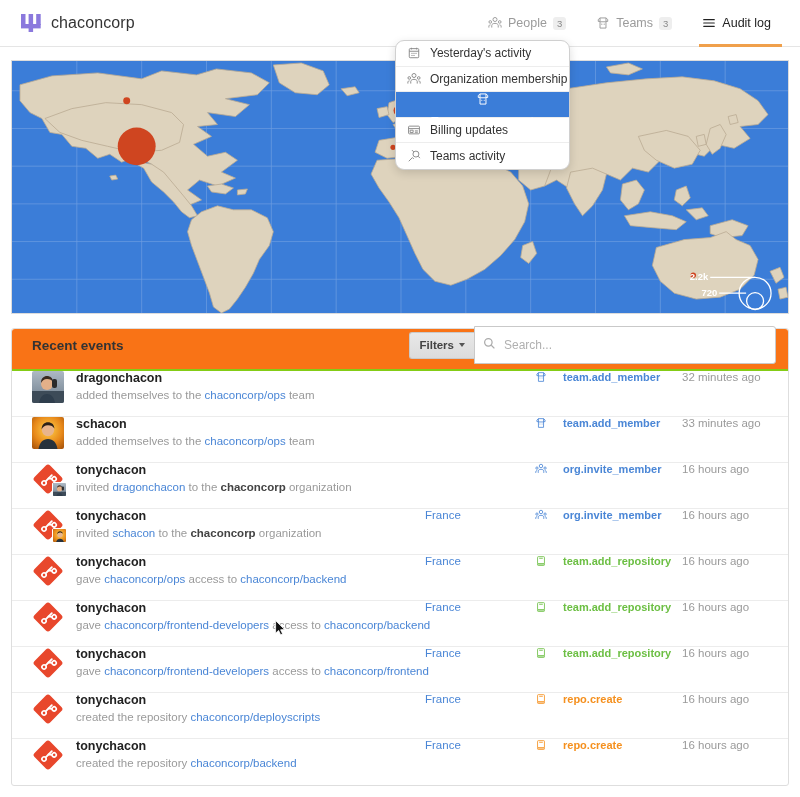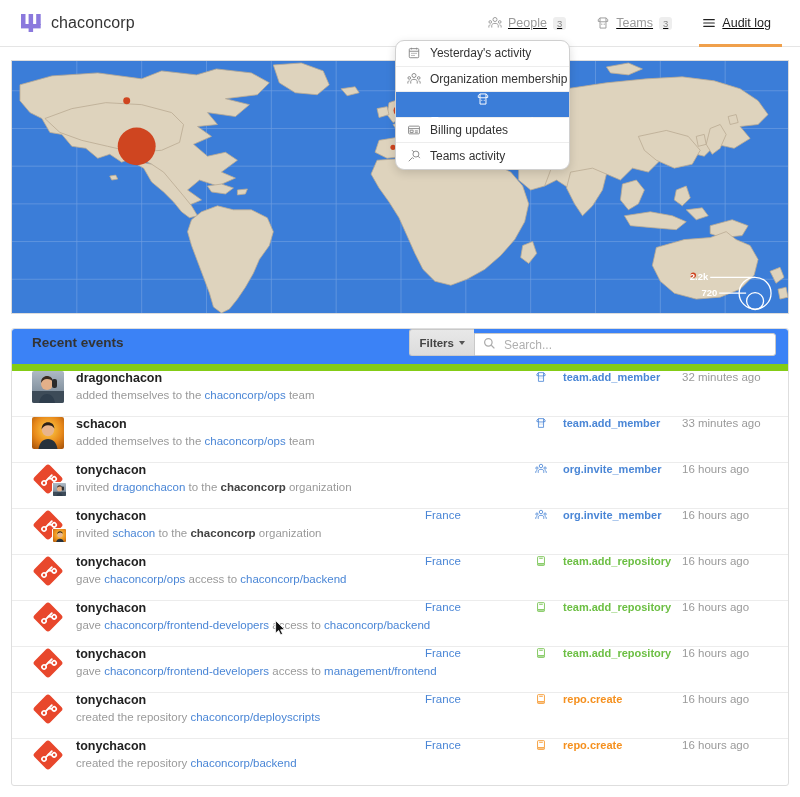--- a/index.html
+++ b/index.html
@@ -20,21 +20,21 @@
     display: flex;
     align-items: center;
     padding: 0 14px 0 20px;
     position: relative;
   }
   .brand { display: flex; align-items: center; gap: 9px; }
   .brand-logo { width: 22px; height: 22px; display: block; }
   .brand-name {
     font-size: 16px; color: #333; letter-spacing: .1px;
   }
-  .nav { margin-left: auto; display: flex; align-items: flex-start; height: 47px; text-decoration: underline; }
+  .nav { margin-left: auto; display: flex; align-items: flex-start; height: 47px; }
   .nav-item {
     display: flex; align-items: center; gap: 6px;
     padding: 0 15px;
     font-size: 12.5px;
     color: #9b9b9b;
     position: relative;
     height: 47px;
     cursor: pointer;
   }
   .nav-item.active { color: #222; }
@@ -65,31 +65,31 @@
   
   .panel {
     margin: 14px 11px 0 11px;
     border: 1px solid #dedede;
     border-radius: 3px;
     background: #fff;
     overflow: visible;
     position: relative;
   }
   .panel-head {
-    background: #3b82f6;
-    border-bottom: 7px solid #84cc16;
+    background: #f97316;
+    border-bottom: 2px solid #84cc16;
     height: 42px;
     display: flex;
     align-items: center;
     padding: 0 12px 8px 20px;
     border-radius: 3px 3px 0 0;
     position: relative;
   }
   .panel-title { font-size: 13.5px; font-weight: bold; color: #333; }
-  .panel-tools { margin-left: auto; display: flex; align-items: flex-end; }
+  .panel-tools { margin-left: auto; display: flex; align-items: center; }
   .filters-btn {
     background: linear-gradient(#e8e8e8,#dcdcdc);
     border: 1px solid #c9c9c9;
     border-right: none;
     border-radius: 3px 0 0 3px;
     font-size: 11.5px; font-weight: bold; color: #444;
     display: flex; align-items: center; gap: 5px;
     padding: 0 9px;
     height: 27px;
     cursor: pointer;
@@ -100,21 +100,21 @@
     width: 0; height: 0;
     border-left: 3.5px solid transparent;
     border-right: 3.5px solid transparent;
     border-top: 4px solid #555;
     display: inline-block;
   }
   .search-box {
     border: 1px solid #c9c9c9;
     border-radius: 0 3px 3px 0;
     background: #fff;
-    height: 23px;
+    height: 38px;
     width: 302px;
     display: flex; align-items: center;
     padding: 0 8px;
     gap: 6px;
   }
   .search-input {
     border: none; outline: none;
     font-size: 12px; color: #555;
     font-family: "Liberation Sans", sans-serif;
     width: 100%;
@@ -610,21 +610,21 @@
                   <path d="M11 10.2 14.8 7"></path>
                 </g>
                 <circle cx="11" cy="16.6" r="2.1" fill="#e8472c" stroke="#fff" stroke-width="1.6"></circle>
                 <circle cx="15.3" cy="6.6" r="2.1" fill="#e8472c" stroke="#fff" stroke-width="1.6"></circle>
               </g>
             </svg>
           </div>
         </div>
         <div class="evt-main">
           <div class="evt-user">tonychacon</div>
-          <div class="evt-desc"><span>gave </span><a href="#">chaconcorp/frontend-developers</a><span> access to </span><a href="#">management/frontend</a></div>
+          <div class="evt-desc"><span>gave </span><a href="#">chaconcorp/frontend-developers</a><span> access to </span><a href="#">chaconcorp/frontend</a></div>
         </div>
         <div class="evt-loc">France</div>
         <div class="evt-type type-green">
           <span class="t-icon"><svg viewBox="0 0 16 16" width="12" height="12" fill="none" stroke="#6cbf43" stroke-width="1.1" stroke-linejoin="round">
               <rect x="3.4" y="2.2" width="9.2" height="9.6" rx="1"></rect>
               <path d="M3.4 11.8h9.2v1.2a.9.9 0 0 1-.9.9H4.3a.9.9 0 0 1-.9-.9z"></path>
               <path d="M5.6 4.4h4.8"></path>
             </svg></span>
           <span>team.add_repository</span>
         </div>

